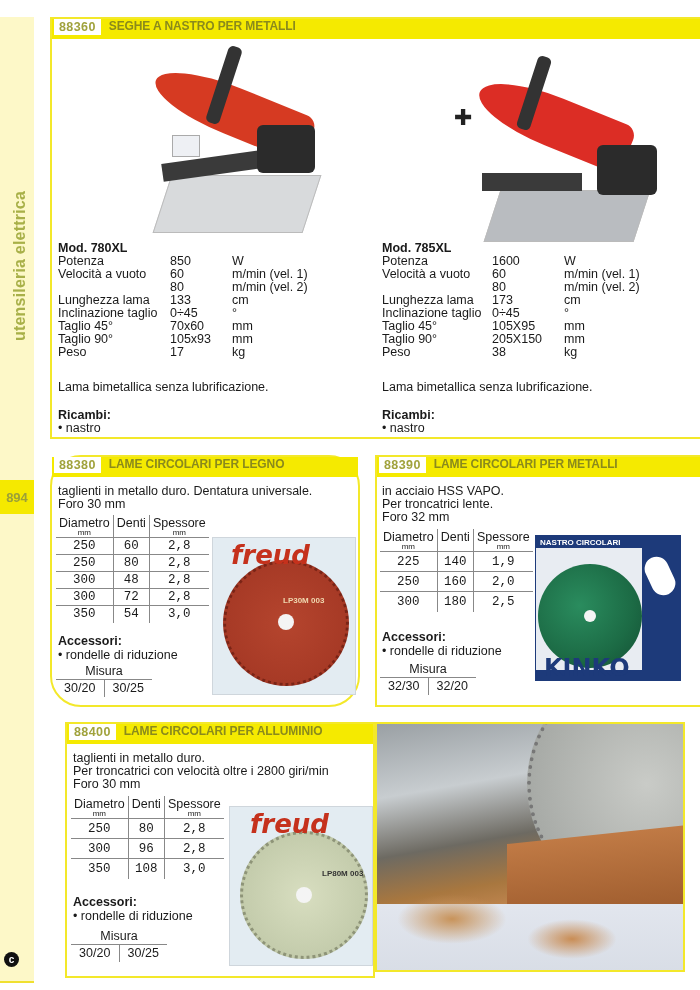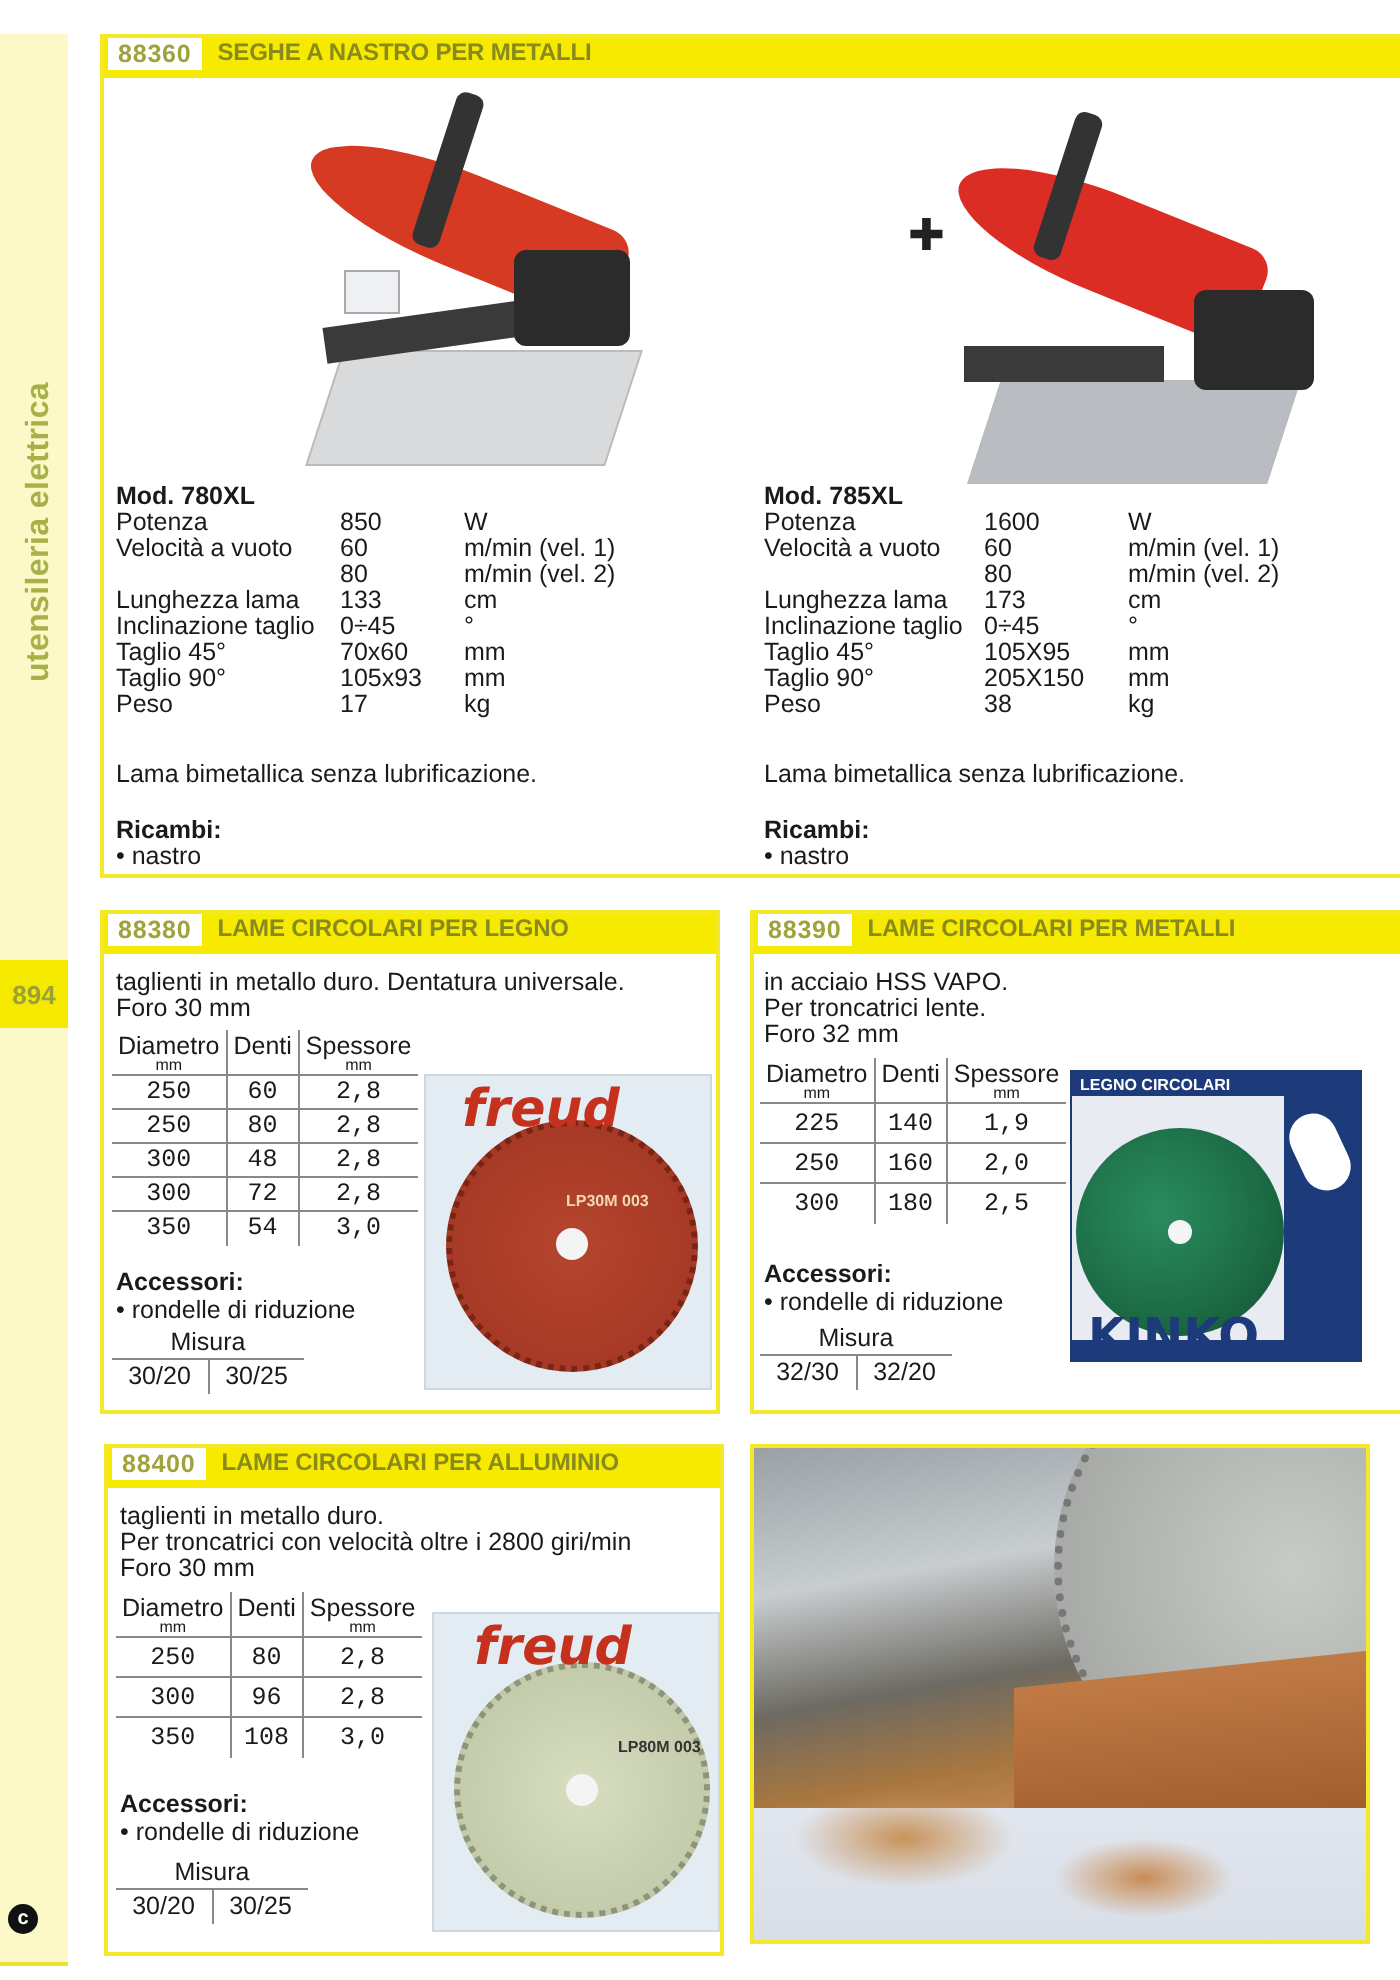--- a/index.html
+++ b/index.html
@@ -12,23 +12,23 @@
   .page-num { position: absolute; left: 0; top: 480px; width: 34px; height: 34px; background: #f5e900; color: #9ba038; font-weight: bold; font-size: 13px; display: flex; align-items: center; justify-content: center; }
   .copyright { position: absolute; left: 4px; top: 952px; width: 15px; height: 15px; border-radius: 50%; background: #111; color: #fff; font-size: 10px; font-weight: bold; display: flex; align-items: center; justify-content: center; }
 
   
   .box { position: absolute; border: 2px solid #f3e82a; background: #fff; }
   .box-header { position: relative; height: 20px; background: #f5ea00; display: flex; align-items: flex-start; }
   .box-code { background: #fff; color: #a0a23c; font-weight: bold; font-size: 12.5px; height: 16px; line-height: 16px; padding: 0 5px; margin-left: 2px; letter-spacing: 0.4px; }
   .box-title { color: #8a8a1c; font-weight: bold; font-size: 12px; margin-left: 8px; letter-spacing: -0.1px; }
 
   .box1 { left: 50px; top: 17px; width: 650px; height: 422px; border-right: none; }
-  .box2 { left: 50px; top: 455px; width: 310px; height: 252px; }
+  .box2 { left: 50px; top: 455px; width: 310px; height: 252px; border-radius: 31px; }
   .box3 { left: 375px; top: 455px; width: 325px; height: 252px; border-right: none; }
-  .box4 { left: 52px; top: 722px; width: 310px; height: 256px; }
+  .box4 { left: 65px; top: 722px; width: 310px; height: 256px; }
   .box5 { left: 375px; top: 722px; width: 310px; height: 250px; }
 
   .txt { position: absolute; font-size: 12.5px; line-height: 13px; }
   .bold { font-weight: bold; }
 
   
   .spec { position: absolute; }
   .spec .row { display: flex; height: 13px; line-height: 13px; font-size: 12.5px; }
   .spec .k { width: 112px; }
   .spec .v { width: 56px; text-align: left; }
@@ -300,21 +300,21 @@
           <td colspan="2">Misura</td>
         </tr>
     <tr class="vr">
           <td>32/30</td>
           <td>32/20</td>
         </tr>
   </tbody>
     </table>
 
   <div class="pkg" style="left:158px;top:78px;width:146px;height:146px;background:#1d3a7a;border-color:#1d3a7a;">
-    <div style="position:absolute;left:4px;top:2px;font-size:8px;color:#fff;font-weight:bold;">LEGNO CIRCOLARI</div>
+    <div style="position:absolute;left:4px;top:2px;font-size:8px;color:#fff;font-weight:bold;">NASTRO CIRCOLARI</div>
     <div style="position:absolute;left:0;top:12px;width:106px;height:122px;background:#e8ecf2;"></div>
     <div class="blade" style="left:2px;top:28px;width:104px;height:104px;background:radial-gradient(circle at 40% 40%,#2a8c5e 0%,#1c6b45 60%,#134e33 100%);"></div>
     <div class="blade-hole" style="left:48px;top:74px;width:12px;height:12px;"></div>
     <div style="position:absolute;left:112px;top:20px;width:24px;height:40px;border-radius:12px;background:#fff;transform:rotate(-25deg);"></div>
     <div class="brand" style="left:8px;top:118px;font-size:24px;color:#1d3a7a;font-style:normal;">KINKO</div>
   </div>
 </div>
 
 <div class="box box4">
   <div class="box-header">

